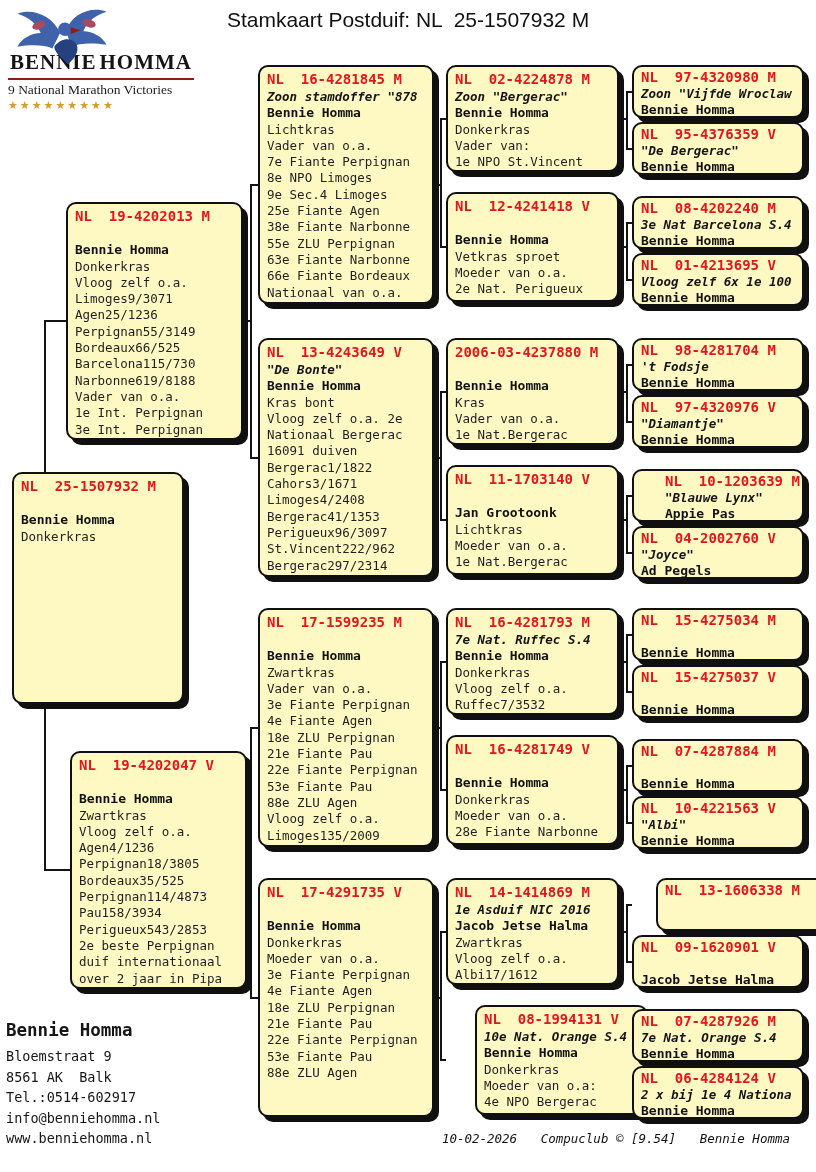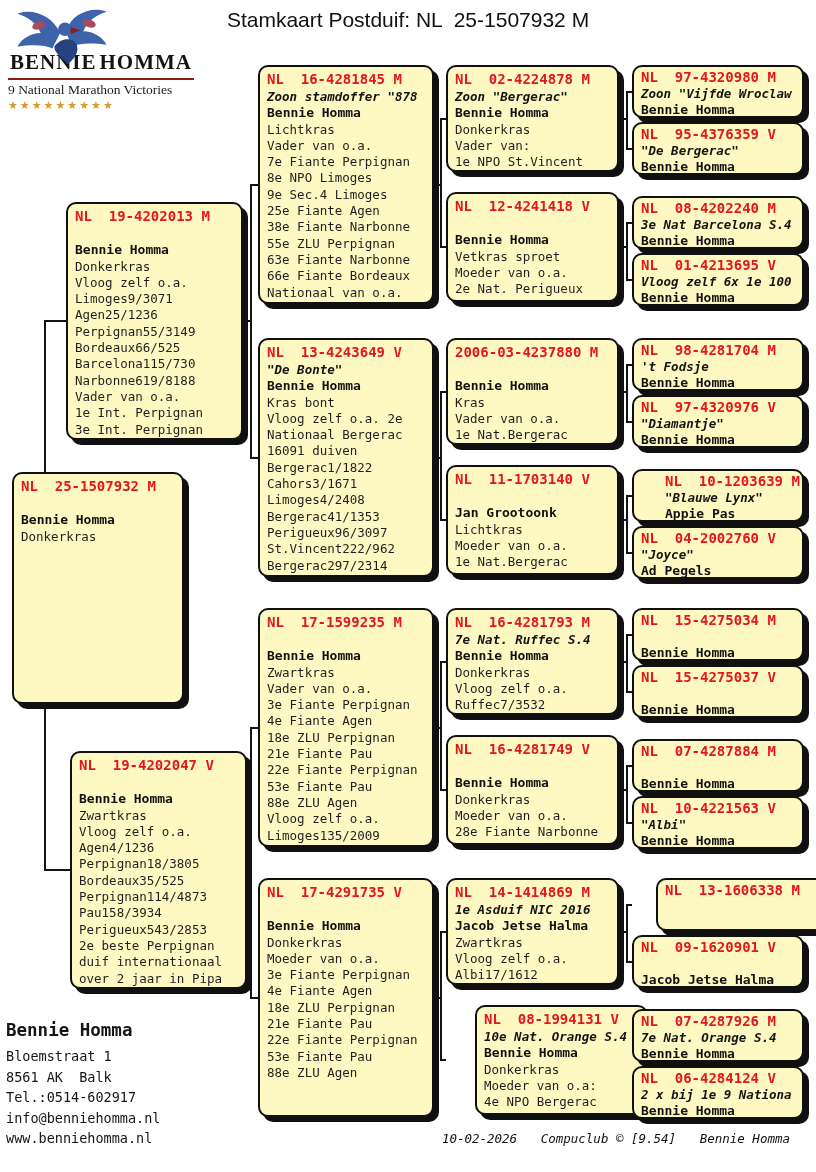--- a/index.html
+++ b/index.html
@@ -368,28 +368,28 @@
         <div class="pline nick">&nbsp;</div>
         <div class="pline owner">Jacob Jetse Halma</div>
       </div>
       <div class="pbox small" style="left: 632px; top: 1009px; width: 172px; height: 53px;">
         <div class="ring">NL  07-4287926 M</div>
         <div class="pline nick">7e Nat. Orange S.4</div>
         <div class="pline owner">Bennie Homma</div>
       </div>
       <div class="pbox small" style="left: 632px; top: 1066px; width: 172px; height: 53px;">
         <div class="ring">NL  06-4284124 V</div>
-        <div class="pline nick">2 x bij 1e 9 Nationa</div>
+        <div class="pline nick">2 x bij 1e 4 Nationa</div>
         <div class="pline owner">Bennie Homma</div>
       </div>
     </div>
 
   <div class="address">
     <div class="aname">Bennie Homma</div>
-    <div class="aline">Bloemstraat 1</div>
+    <div class="aline">Bloemstraat 9</div>
     <div class="aline">8561 AK  Balk</div>
     <div class="aline">Tel.:0514-602917</div>
     <div class="aline">info@benniehomma.nl</div>
     <div class="aline">www.benniehomma.nl</div>
   </div>
 
   <div class="footer">
     <span>10-02-2026</span>
     <span>Compuclub © [9.54]</span>
     <span>Bennie Homma</span>

